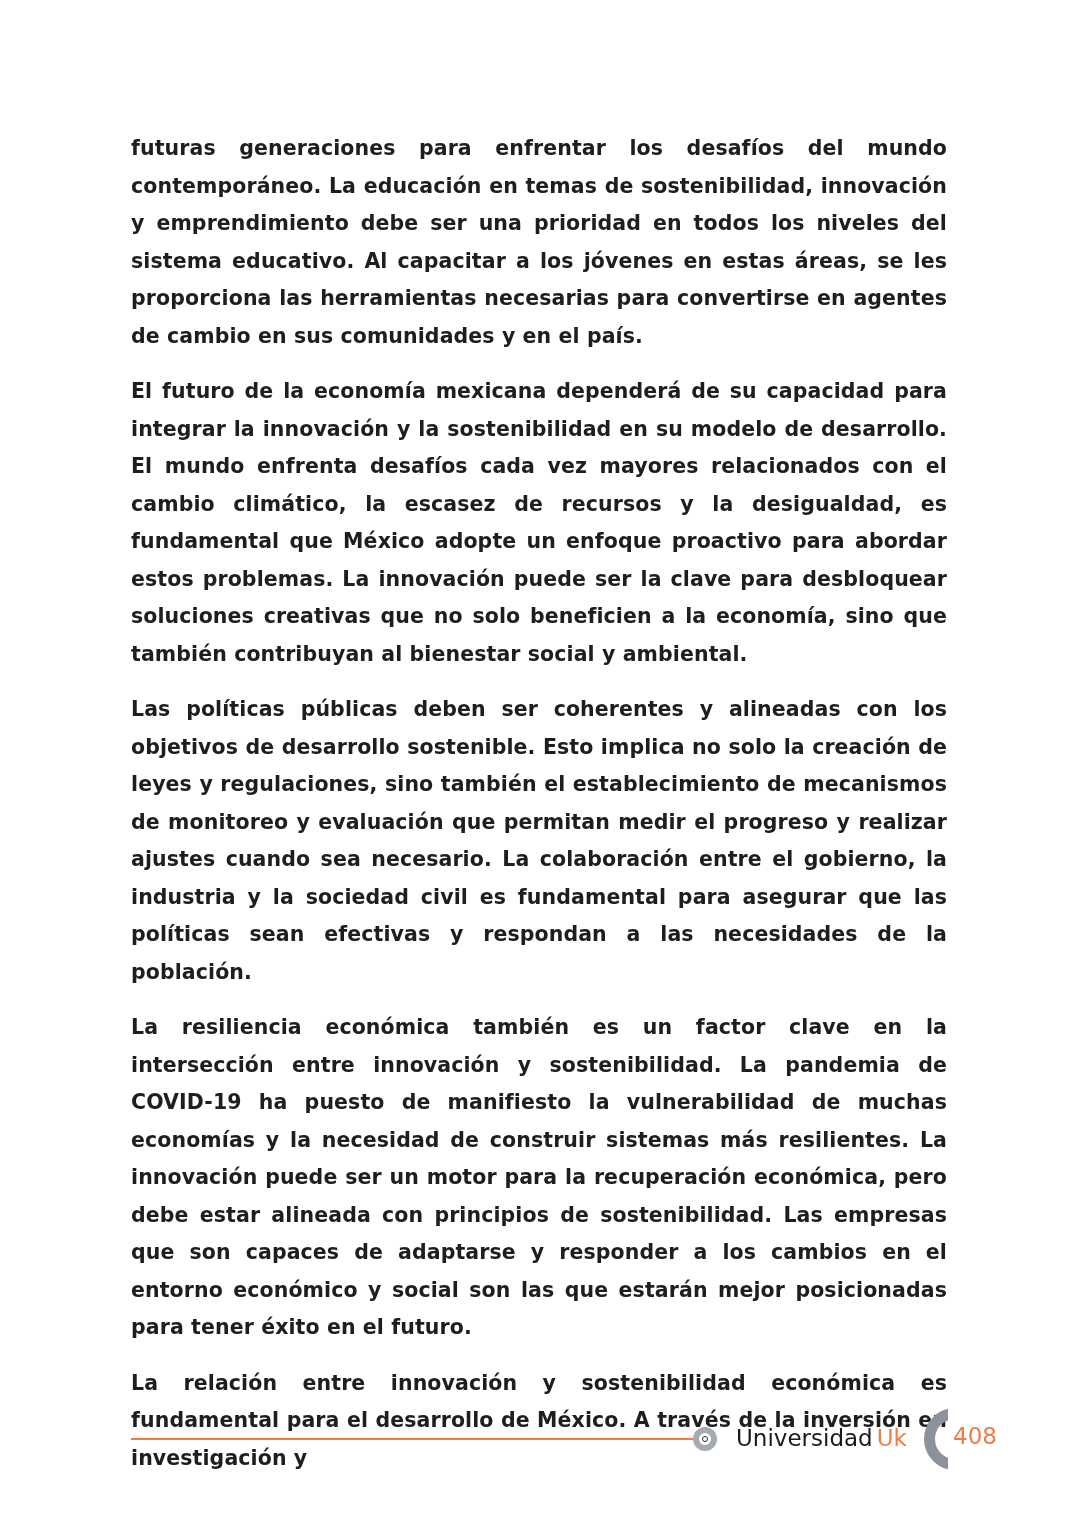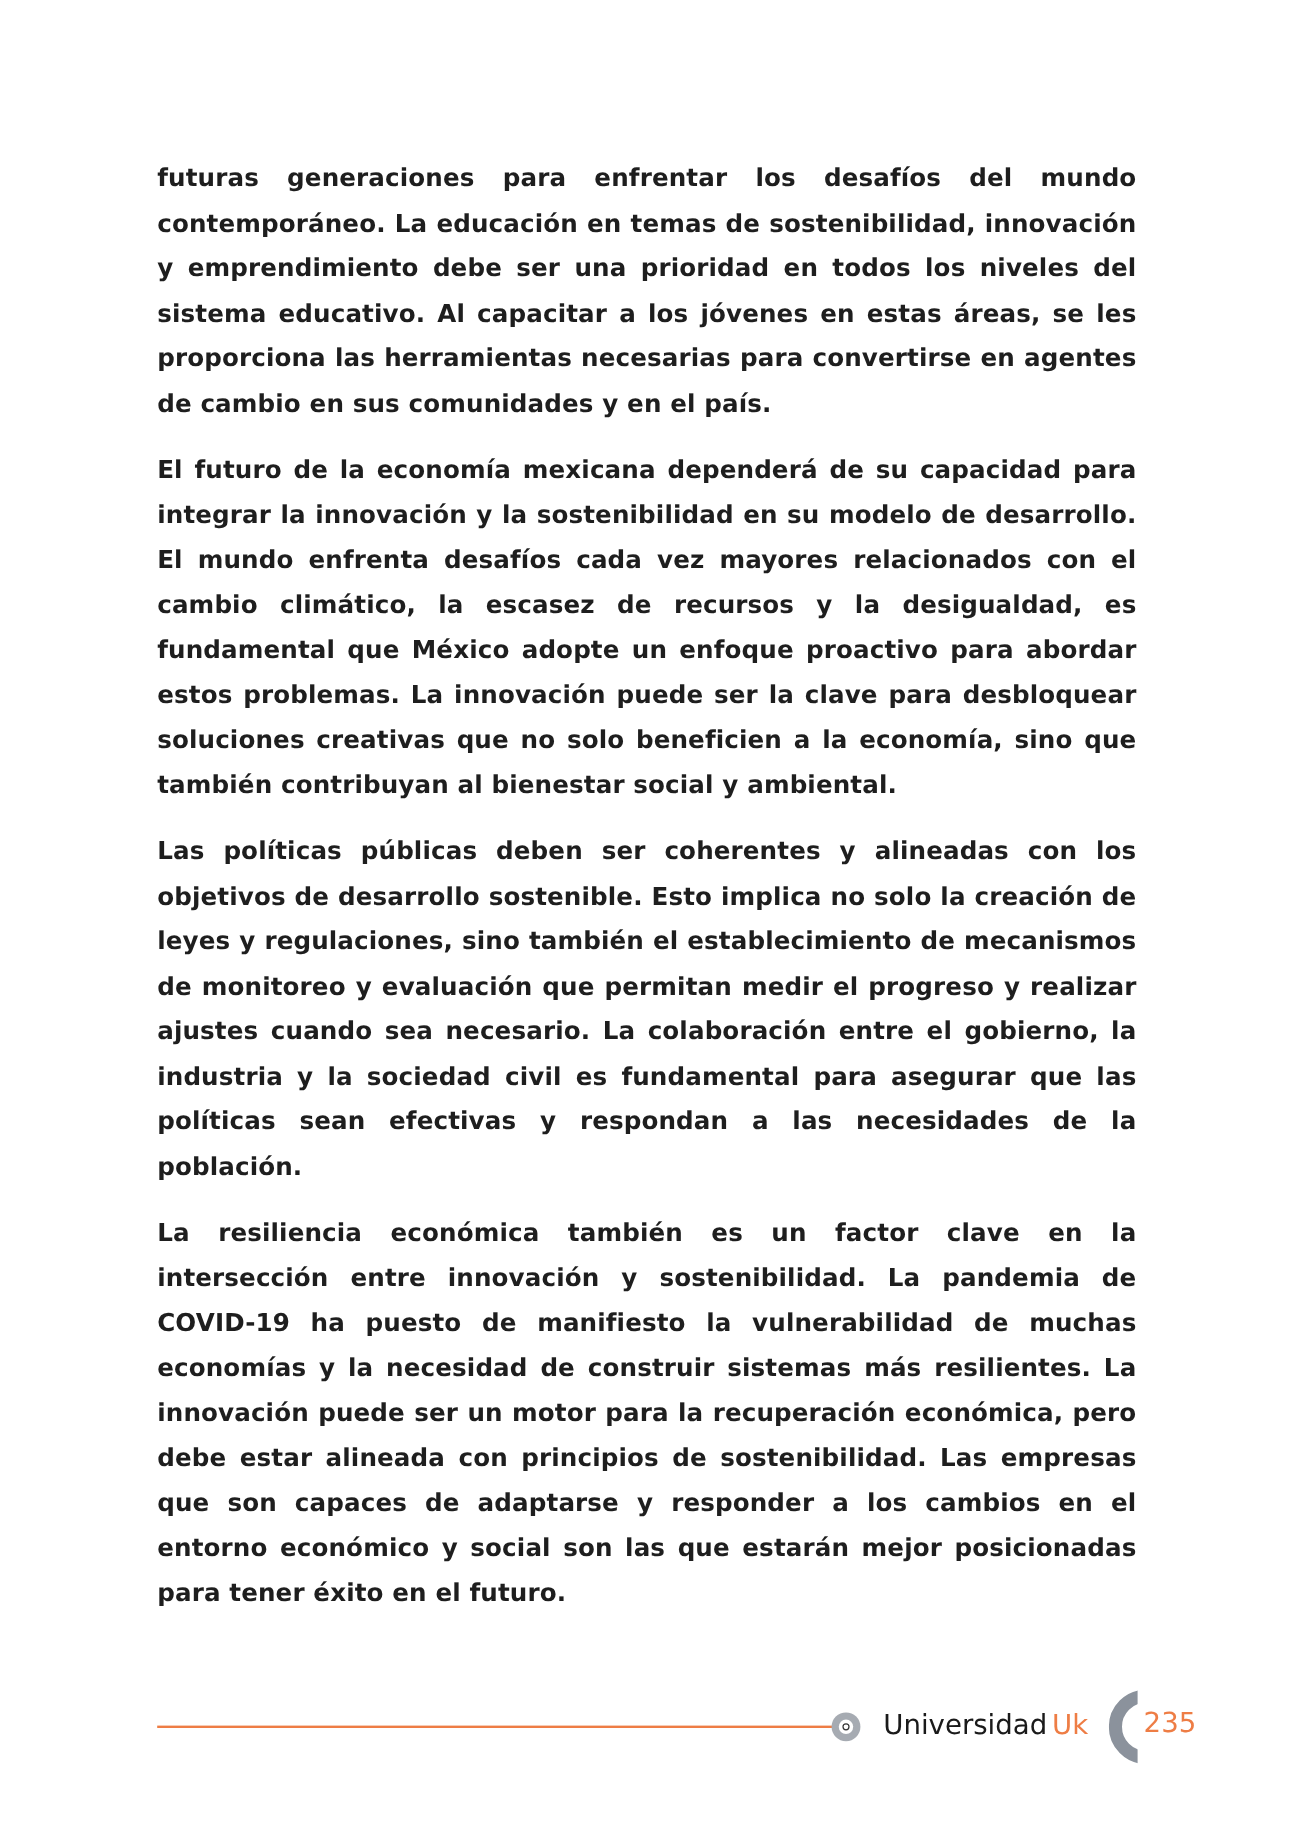--- a/index.html
+++ b/index.html
@@ -119,29 +119,30 @@
     }
   </style>
 </head>
 <body>
 
 <main class="content">
   <p class="para">futuras generaciones para enfrentar los desafíos del mundo contemporáneo. La educación en temas de sostenibilidad, innovación y emprendimiento debe ser una prioridad en todos los niveles del sistema educativo. Al capacitar a los jóvenes en estas áreas, se les proporciona las herramientas necesarias para convertirse en agentes de cambio en sus comunidades y en el país.</p>
   <p class="para">El futuro de la economía mexicana dependerá de su capacidad para integrar la innovación y la sostenibilidad en su modelo de desarrollo. El mundo enfrenta desafíos cada vez mayores relacionados con el cambio climático, la escasez de recursos y la desigualdad, es fundamental que México adopte un enfoque proactivo para abordar estos problemas. La innovación puede ser la clave para desbloquear soluciones creativas que no solo beneficien a la economía, sino que también contribuyan al bienestar social y ambiental.</p>
   <p class="para">Las políticas públicas deben ser coherentes y alineadas con los objetivos de desarrollo sostenible. Esto implica no solo la creación de leyes y regulaciones, sino también el establecimiento de mecanismos de monitoreo y evaluación que permitan medir el progreso y realizar ajustes cuando sea necesario. La colaboración entre el gobierno, la industria y la sociedad civil es fundamental para asegurar que las políticas sean efectivas y respondan a las necesidades de la población.</p>
   <p class="para">La resiliencia económica también es un factor clave en la intersección entre innovación y sostenibilidad. La pandemia de COVID-19 ha puesto de manifiesto la vulnerabilidad de muchas economías y la necesidad de construir sistemas más resilientes. La innovación puede ser un motor para la recuperación económica, pero debe estar alineada con principios de sostenibilidad. Las empresas que son capaces de adaptarse y responder a los cambios en el entorno económico y social son las que estarán mejor posicionadas para tener éxito en el futuro.</p>
+  <p class="para">La relación entre innovación y sostenibilidad económica es fundamental para el desarrollo de México. A través de la inversión en investigación y</p>
 </main>
 
 <footer class="footer">
   <div class="footer-line"></div>
   <div class="footer-dot">
     <div class="footer-dot-inner">
       <div class="footer-dot-core"></div>
     </div>
   </div>
   <div class="brand">
     <span class="brand-main">Universidad</span><span class="brand-accent">Uk</span>
   </div>
   <div class="arc">
     <div class="arc-ring"></div>
   </div>
-  <div class="page-number">235</div>
+  <div class="page-number">408</div>
 </footer>
 
 </body></html>

